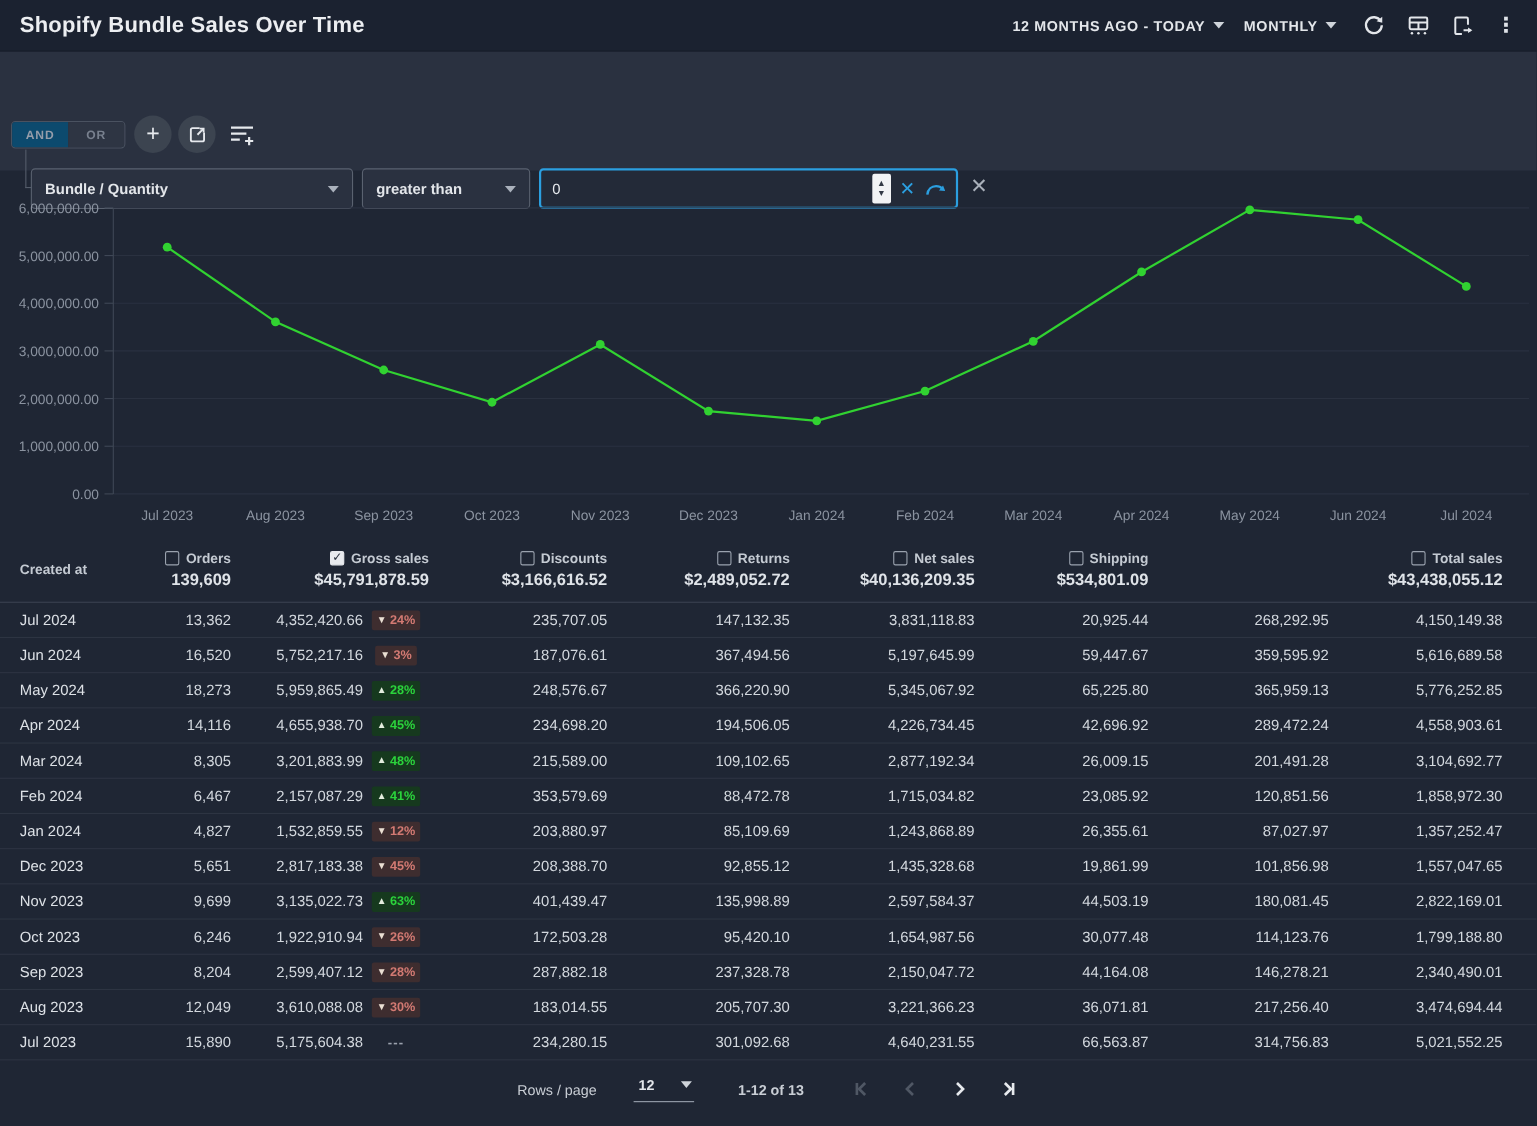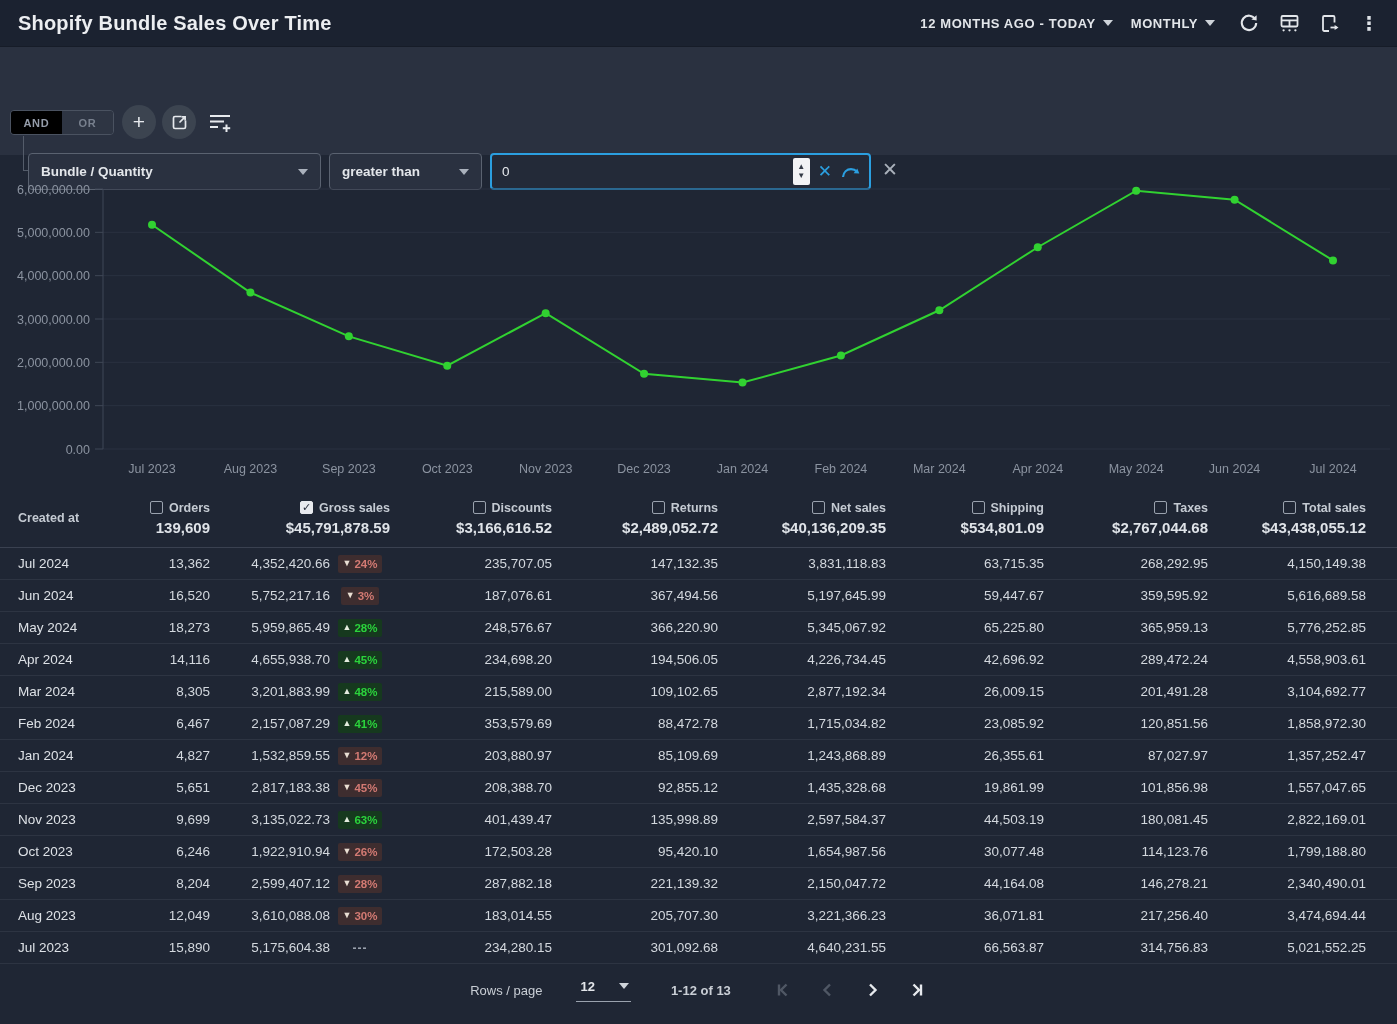--- a/index.html
+++ b/index.html
@@ -24,21 +24,21 @@
   .tb-icon { width:24px; height:24px; display:flex; align-items:center; justify-content:center; cursor:pointer; color:#dfe3e8; }
   .kebab-glyph { font-size:19px; font-weight:700; color:#dfe3e8; line-height:1; }
   
   .filterbar { height:108px; background:#2a3140; position:relative; }
   .logic-toggle {
     position:absolute; left:10px; top:63px; display:flex; height:25px;
     border:1px solid #4a5260; border-radius:4px; overflow:hidden;
   }
   .logic-seg { width:51px; display:flex; align-items:center; justify-content:center;
     font-size:11px; font-weight:700; letter-spacing:.8px; color:#78808e; cursor:pointer; }
-  .logic-seg.active { background:#000000; color:#959daa; }
+  .logic-seg.active { background:#0c4a6e; color:#959daa; }
   .logic-seg.inactive { background:#2e3543; }
   .circle-btn {
     position:absolute; top:58px; width:34px; height:34px; border-radius:50%;
     background:#3c4450; display:flex; align-items:center; justify-content:center; cursor:pointer;
   }
   .circle-btn.add { left:122px; }
   .circle-btn.share { left:162px; }
   .plus-glyph { font-size:21px; color:#e6e9ed; font-weight:400; line-height:1; margin-top:-2px; }
   .filter-add-btn { position:absolute; left:205px; top:63px; width:30px; height:26px; cursor:pointer; display:flex; align-items:center; justify-content:center; }
   .connector { position:absolute; left:23px; top:89px; width:6px; height:35px;
@@ -299,27 +299,20 @@
         </div>
         <div class="col-total">$40,136,209.35</div>
       </div>
       <div class="col-header" style="grid-column: 8;">
         <div class="col-head-line">
           <div class="cb"></div>
           <span class="col-label">Shipping</span>
         </div>
         <div class="col-total">$534,801.09</div>
       </div>
-      <div class="col-header" style="grid-column: 9;">
-        <div class="col-head-line">
-          <div class="cb"></div>
-          <span class="col-label">Taxes</span>
-        </div>
-        <div class="col-total">$2,767,044.68</div>
-      </div>
       <div class="col-header" style="grid-column: 10;">
         <div class="col-head-line">
           <div class="cb"></div>
           <span class="col-label">Total sales</span>
         </div>
         <div class="col-total">$43,438,055.12</div>
       </div>
     </div>
   <div id="tbody">
       <div class="trow">
@@ -328,21 +321,21 @@
         <div class="c-num" style="grid-column: 3;">4,352,420.66</div>
         <div class="c-badge" style="grid-column: 4;">
           <span class="badge down">
             <span class="tri">▼</span>
             <span>24%</span>
           </span>
         </div>
         <div class="c-num" style="grid-column: 5;">235,707.05</div>
         <div class="c-num" style="grid-column: 6;">147,132.35</div>
         <div class="c-num" style="grid-column: 7;">3,831,118.83</div>
-        <div class="c-num" style="grid-column: 8;">63,715.35</div>
+        <div class="c-num" style="grid-column: 8;">20,925.44</div>
         <div class="c-num" style="grid-column: 9;">268,292.95</div>
         <div class="c-num" style="grid-column: 10;">4,150,149.38</div>
       </div>
       <div class="trow">
         <div class="c-period" style="grid-column: 1;">Jun 2024</div>
         <div class="c-num" style="grid-column: 2;">16,520</div>
         <div class="c-num" style="grid-column: 3;">5,752,217.16</div>
         <div class="c-badge" style="grid-column: 4;">
           <span class="badge down">
             <span class="tri">▼</span>
@@ -496,21 +489,21 @@
         <div class="c-period" style="grid-column: 1;">Sep 2023</div>
         <div class="c-num" style="grid-column: 2;">8,204</div>
         <div class="c-num" style="grid-column: 3;">2,599,407.12</div>
         <div class="c-badge" style="grid-column: 4;">
           <span class="badge down">
             <span class="tri">▼</span>
             <span>28%</span>
           </span>
         </div>
         <div class="c-num" style="grid-column: 5;">287,882.18</div>
-        <div class="c-num" style="grid-column: 6;">221,139.32</div>
+        <div class="c-num" style="grid-column: 6;">237,328.78</div>
         <div class="c-num" style="grid-column: 7;">2,150,047.72</div>
         <div class="c-num" style="grid-column: 8;">44,164.08</div>
         <div class="c-num" style="grid-column: 9;">146,278.21</div>
         <div class="c-num" style="grid-column: 10;">2,340,490.01</div>
       </div>
       <div class="trow">
         <div class="c-period" style="grid-column: 1;">Aug 2023</div>
         <div class="c-num" style="grid-column: 2;">12,049</div>
         <div class="c-num" style="grid-column: 3;">3,610,088.08</div>
         <div class="c-badge" style="grid-column: 4;">

